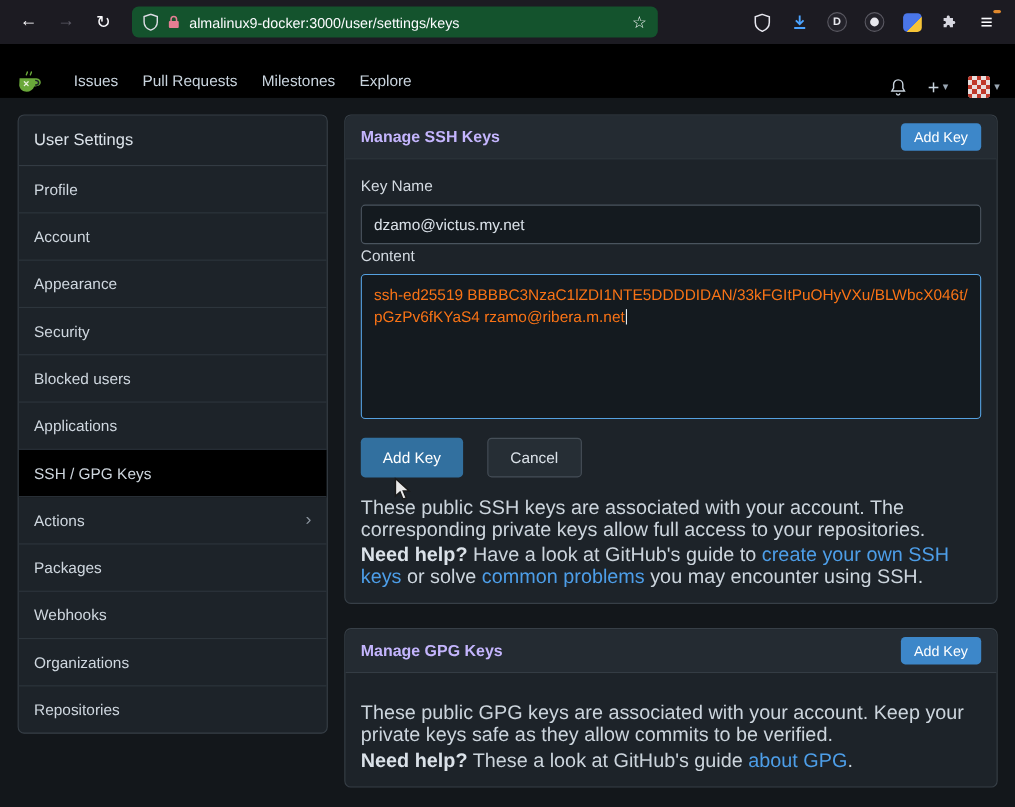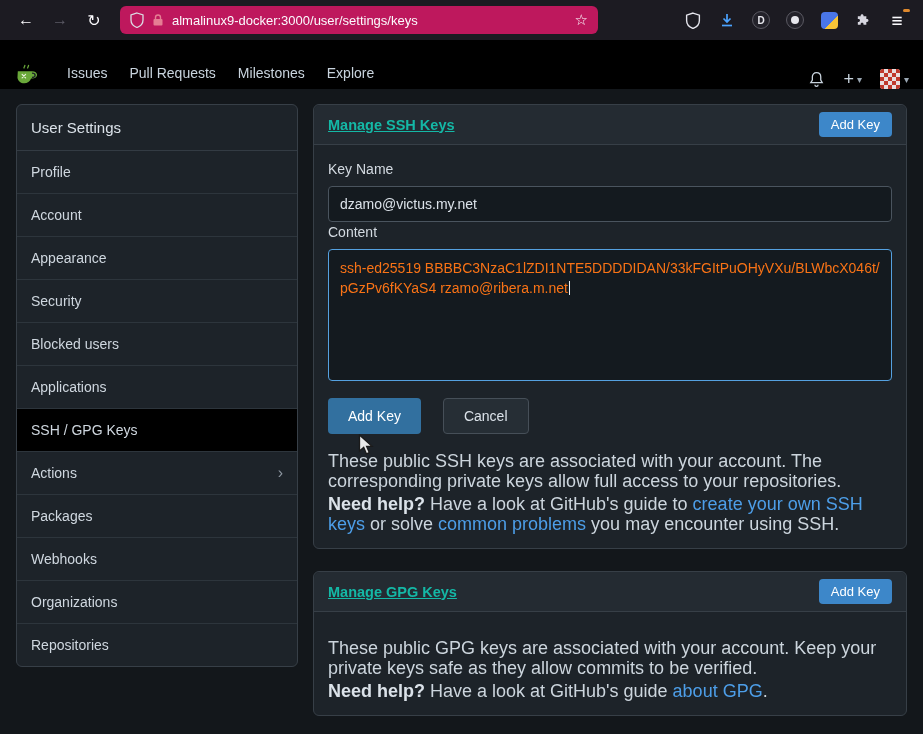--- a/index.html
+++ b/index.html
@@ -17,21 +17,21 @@
   .browser-toolbar {
     height:40px; background:#1c1b22; display:flex; align-items:center;
     padding:0 10px; gap:2px;
   }
   .tb-btn {
     width:32px; height:30px; display:flex; align-items:center; justify-content:center;
     color:#fbfbfe; font-size:16px; border-radius:4px; flex:0 0 auto;
   }
   .tb-btn.disabled { color:#5c5b66; }
   .urlbar {
-    flex:0 0 478px; height:28px; margin-left:8px; background:#be185d;
+    flex:0 0 478px; height:28px; margin-left:8px; background:#14532d;
     border-radius:6px; display:flex; align-items:center; padding:0 10px; gap:8px;
   }
   .url-text { flex:1; font-size:13px; color:#fbfbfe; white-space:nowrap; overflow:hidden; }
   .urlicon { display:flex; align-items:center; }
   .star-glyph { color:#fbfbfe; font-size:15px; }
   .tb-right { margin-left:auto; display:flex; align-items:center; gap:2px; }
   .ext-circle {
     width:18px; height:18px; border-radius:50%; background:#23222a; border:1.5px solid #5a5962;
     display:flex; align-items:center; justify-content:center; font-size:10px; color:#e8e8ee; font-weight:bold;
   }
@@ -76,21 +76,21 @@
   .side-item.active { background:#000000; }
   .chev { color:#8b949e; font-size:16px; line-height:1; }
 
   .main { flex:1; display:flex; flex-direction:column; gap:22px; }
   .card { background:#1d2329; border:1px solid #373f47; border-radius:6px; }
   .card-header {
     display:flex; align-items:center; justify-content:space-between;
     padding:7px 14px; background:#242b32; border-bottom:1px solid #373f47;
     border-radius:6px 6px 0 0; min-height:34px;
   }
-  .card-title { font-size:14.5px; font-weight:700; color:#14b8a6;text-decoration:underline; }
+  .card-title { font-size:14.5px; font-weight:700; color:#c4b5fd; }
   .card-body { padding:14px; }
 
   .btn { border:none; border-radius:4px; font-family:inherit; cursor:pointer; }
   .btn-sm { font-size:13px; padding:5px 12px; }
   .btn-blue { background:#3d87c9; color:#fff; }
   .btn-blue-dark { background:#32709f; color:#fff; }
   .btn-lg { font-size:14px; padding:9px 20px; }
   .btn-gray { background:#262e35; color:#dbe2e9; border:1px solid #464f58; }
 
   .field-label { display:block; font-size:14px; font-weight:500; color:#d3dae1; margin:2px 0 9px; }
@@ -286,21 +286,21 @@
         </div>
       </section>
 
       <section class="card">
         <header class="card-header">
           <span class="card-title">Manage GPG Keys</span>
           <button class="btn btn-sm btn-blue">Add Key</button>
         </header>
         <div class="card-body">
           <p class="help only">These public GPG keys are associated with your account. Keep your private keys safe as they allow commits to be verified.</p>
-          <p class="help"><strong>Need help?</strong><span> Have a look at GitHub's guide </span><a class="link">about GPG</a><span>.</span></p>
+          <p class="help"><strong>Need help?</strong><span> These a look at GitHub's guide </span><a class="link">about GPG</a><span>.</span></p>
         </div>
       </section>
 
     </main>
   </div>
 
   <svg class="cursor" width="18" height="24" viewBox="0 0 18 24">
     <path d="M1.5 1v16l4.2-3.7 2.7 6.5 2.9-1.2-2.7-6.3h5.4z" fill="#e9e9e9" stroke="#1a1a1a" stroke-width="1.3"></path>
   </svg>
 

